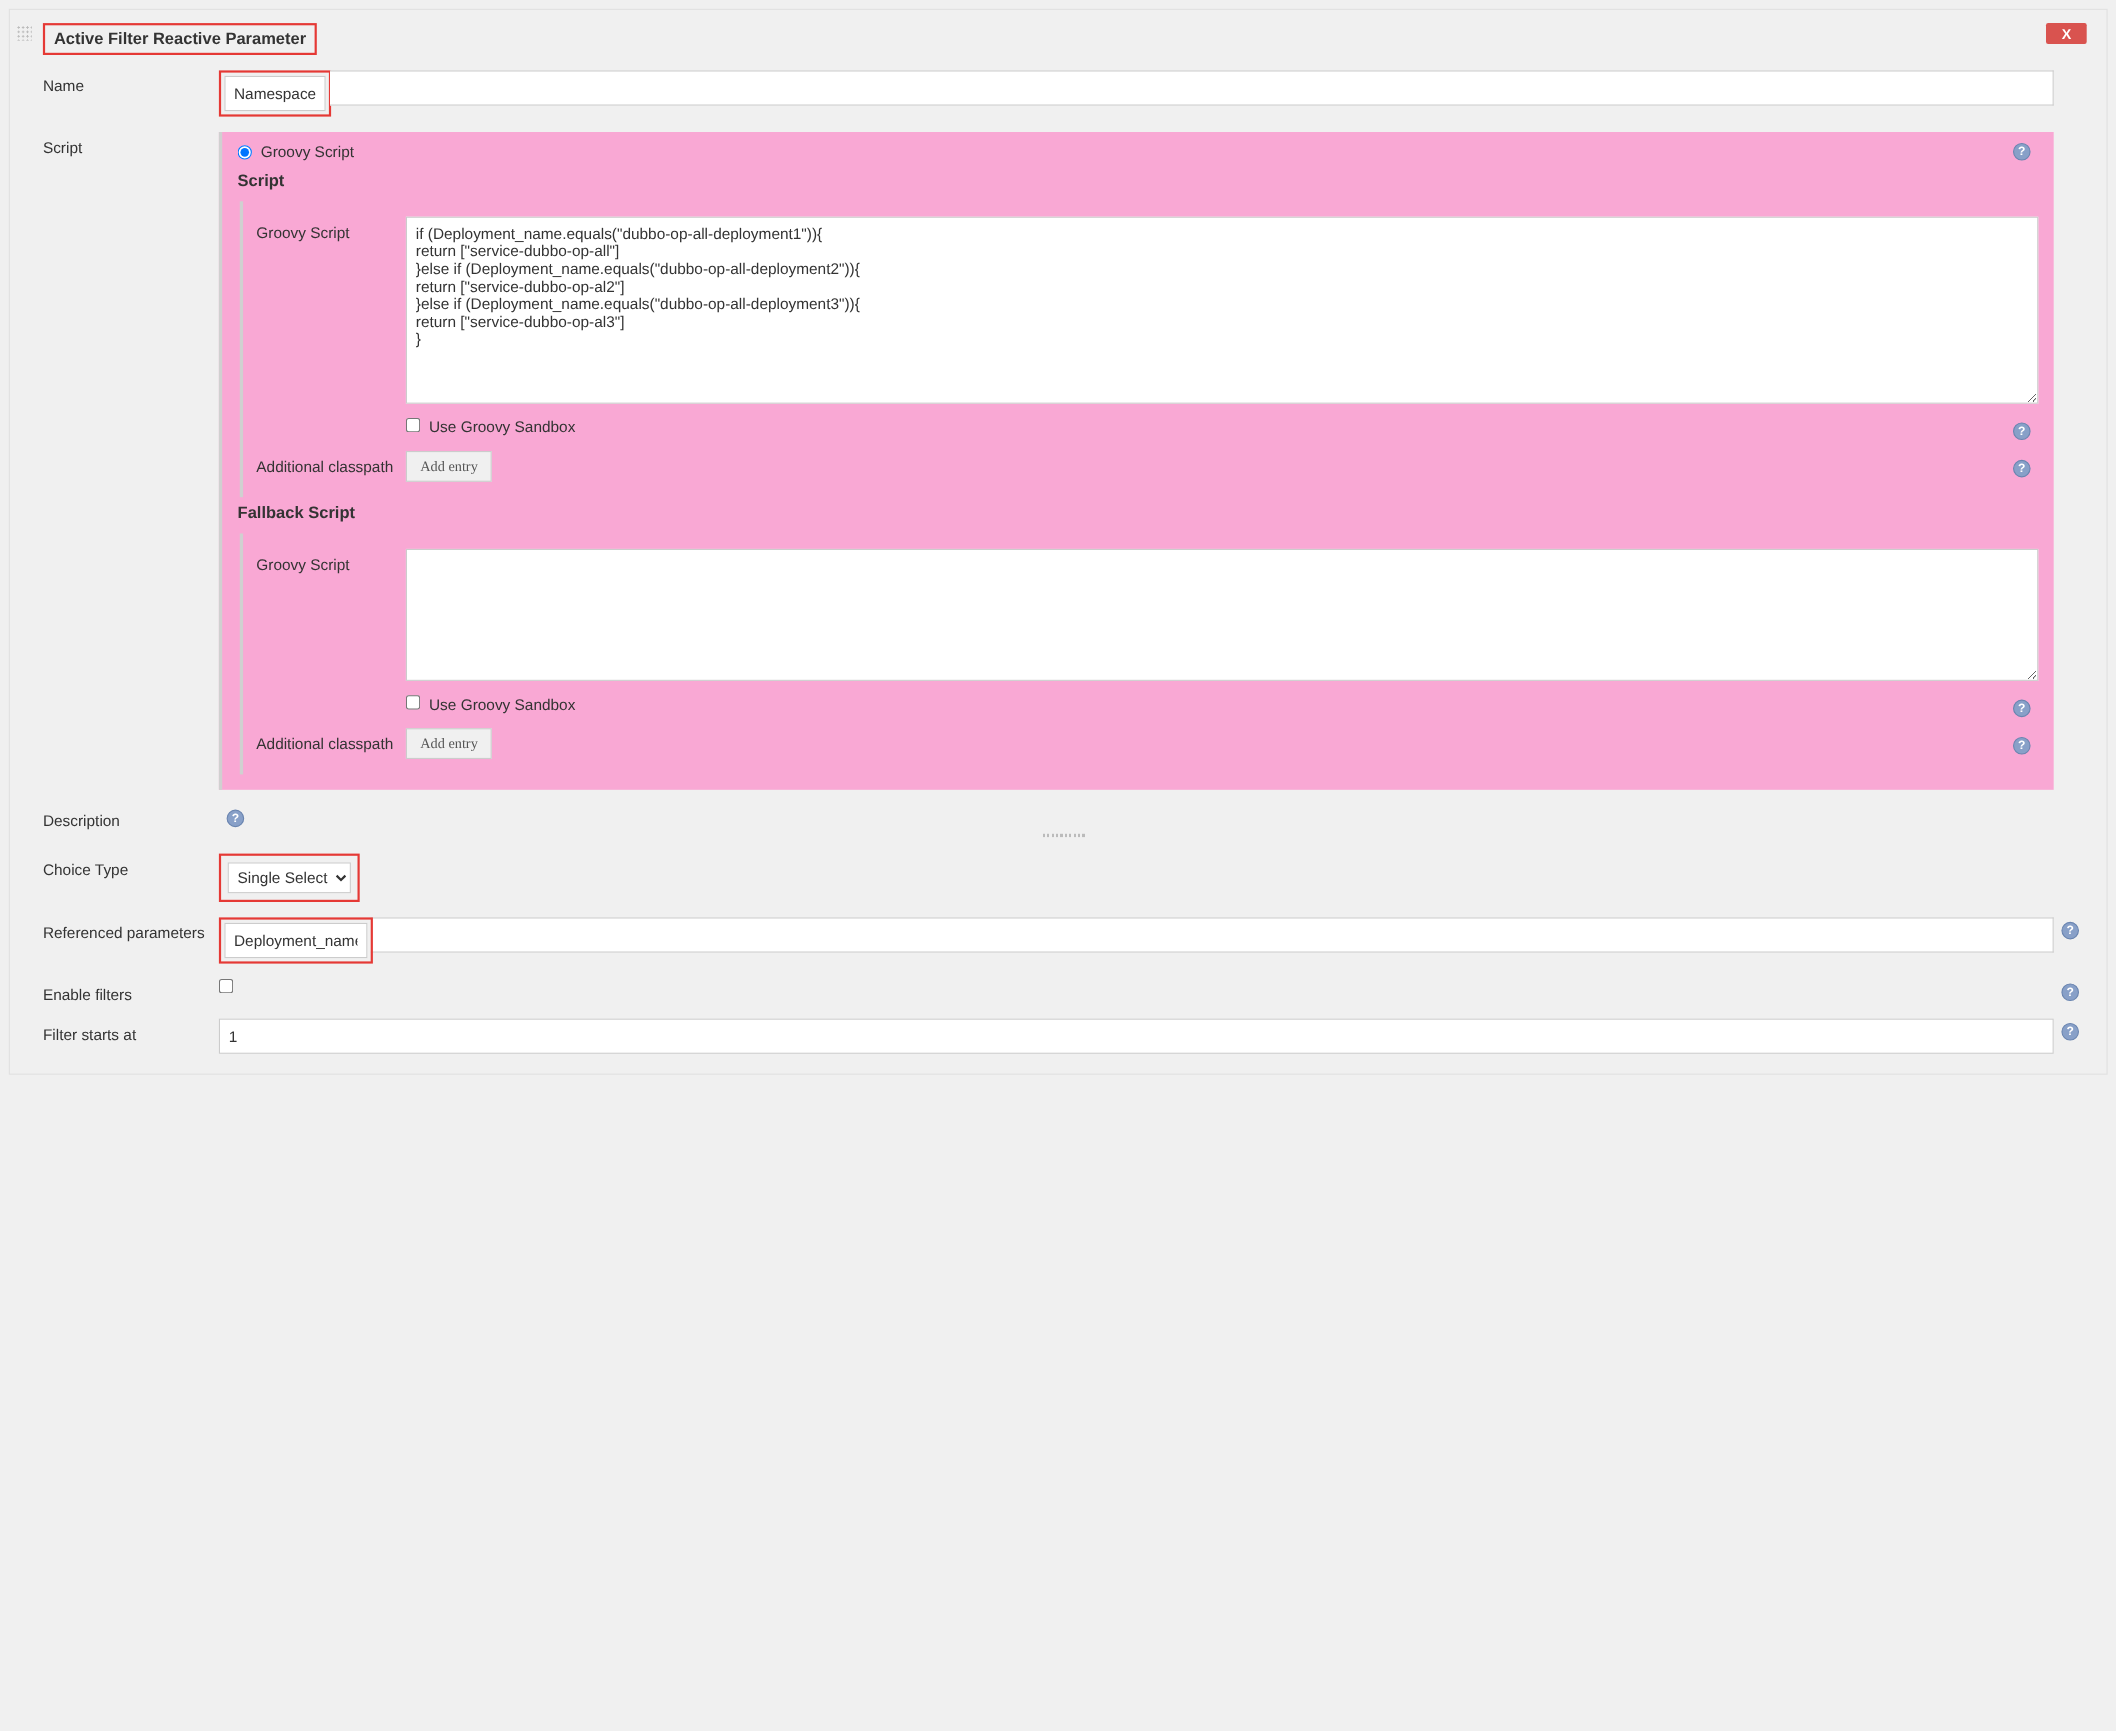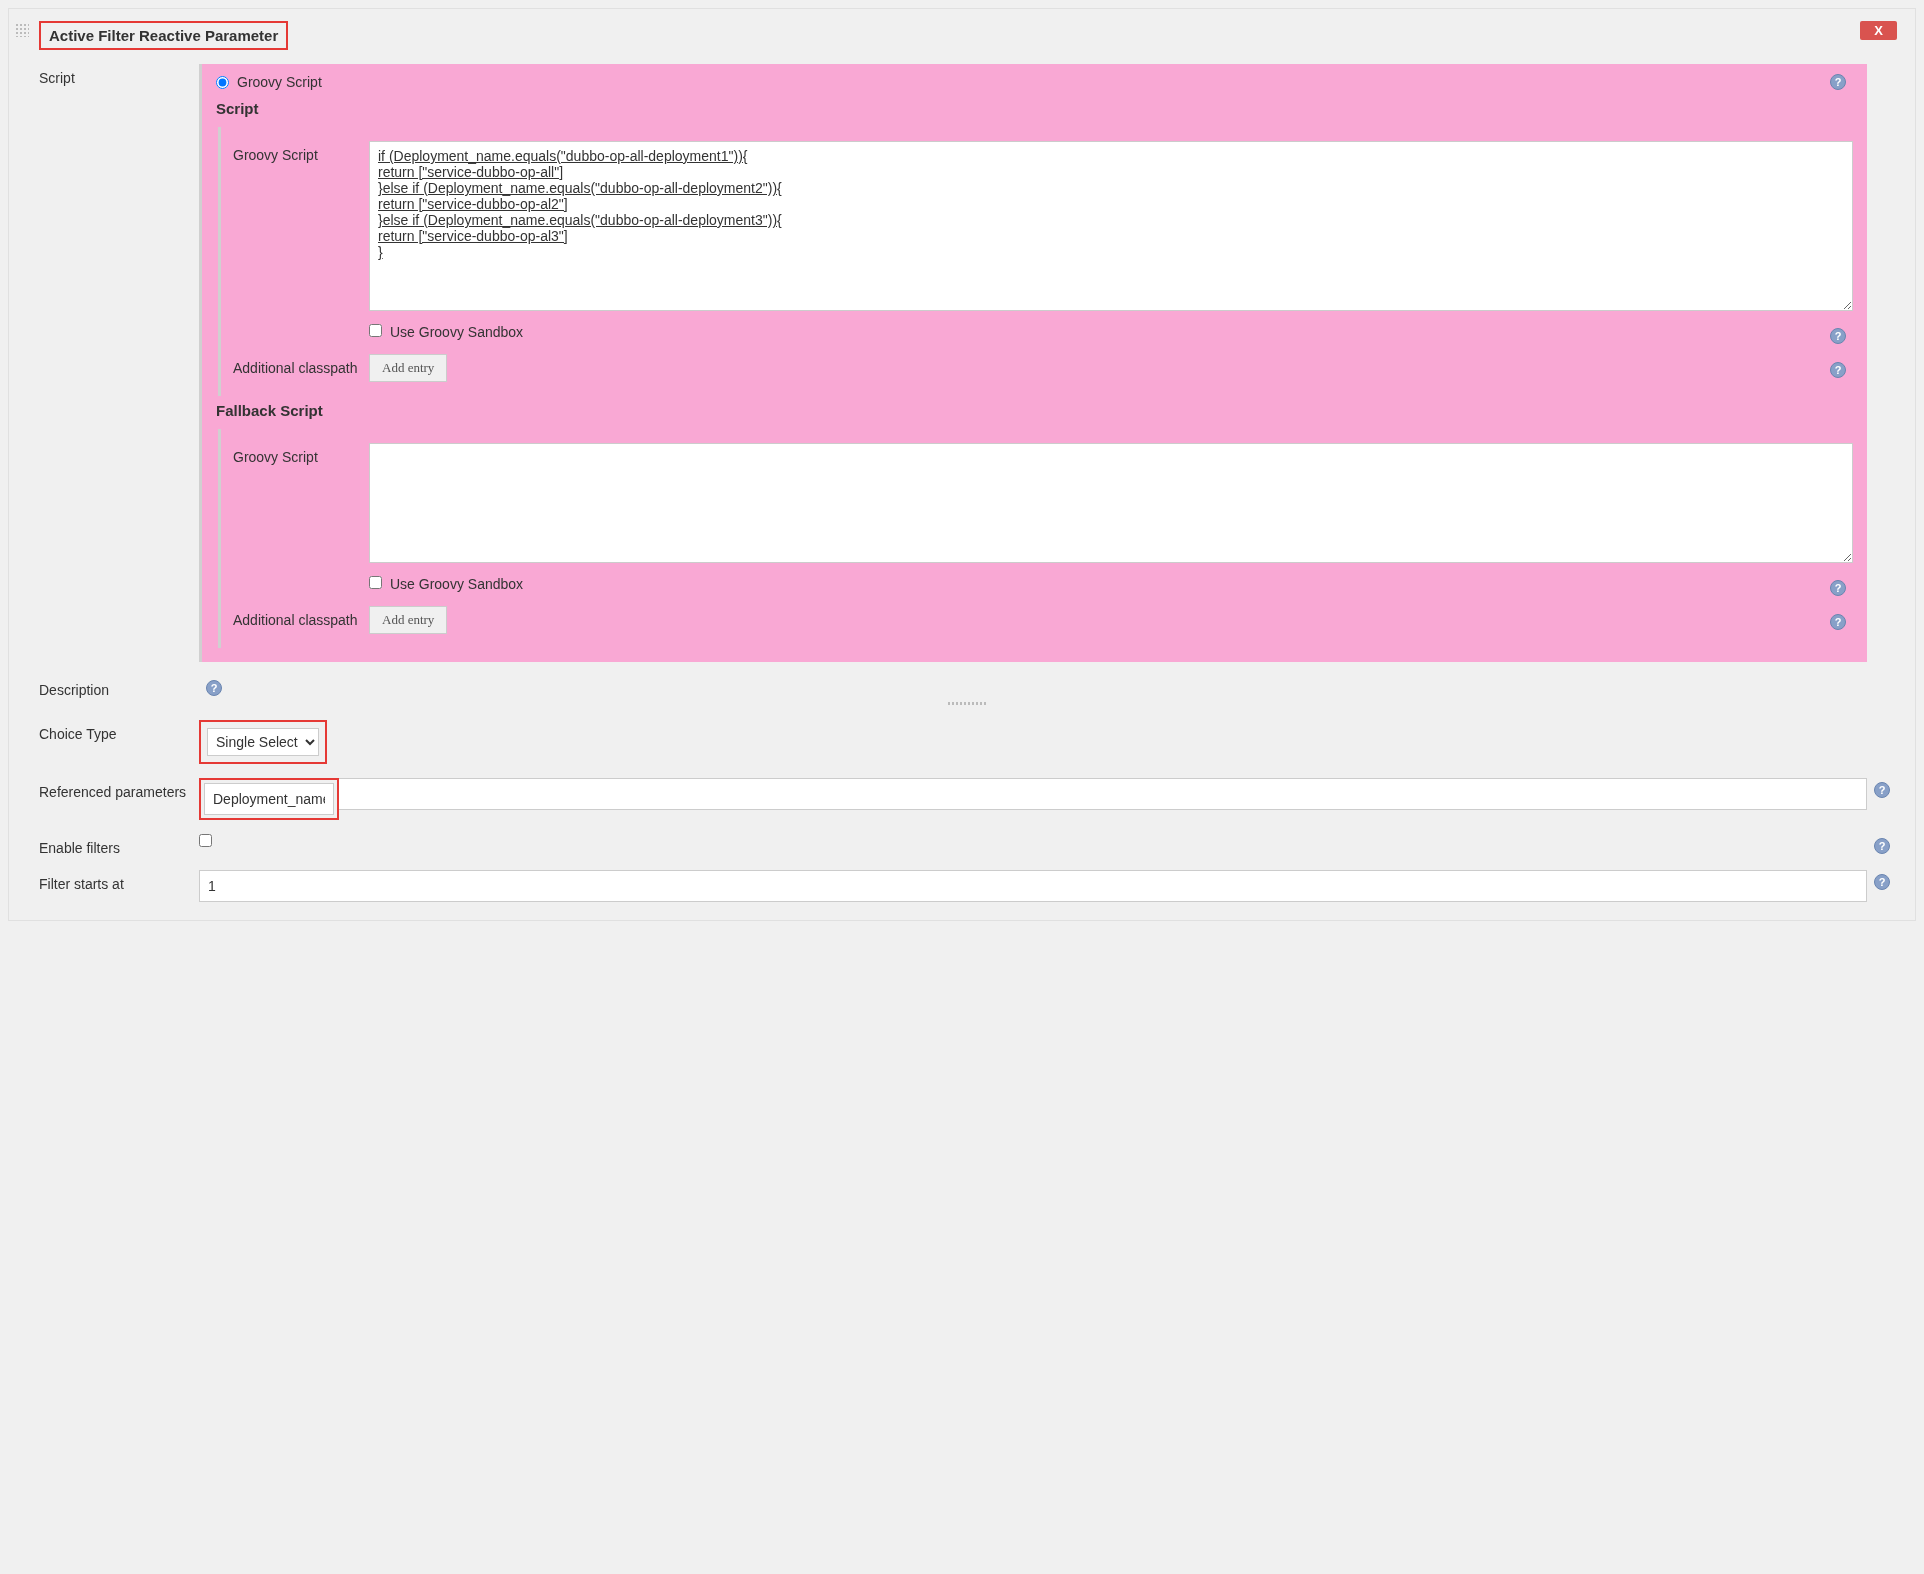--- a/index.html
+++ b/index.html
@@ -94,21 +94,20 @@
     background: #fff;
     color: #333;
   }
   input[type="text"] {
     width: 100%;
     height: 32px;
   }
   textarea {
     width: 100%;
     resize: both;
-    text-decoration: underline;
   }
   .script-outer {
     flex: 1;
     background: #f9a8d4;
     border-left: 3px solid #d0d0d0;
     padding: 10px 14px 14px 14px;
   }
   .radio-row {
     display: flex;
     align-items: center;
@@ -193,20 +192,30 @@
 <body>
 
 <div class="panel">
   <div class="drag-handle"></div>
 
   <div class="header-row">
     <span class="title red-box">Active Filter Reactive Parameter</span>
     <button class="close-btn">X</button>
   </div>
 
+  <div class="form-row">
+    <div class="label-col">Name</div>
+    <div class="value-col">
+      <span class="field-wrap red-box name-input-wrap">
+        <input type="text" style="width: 92px;" value="Namespace">
+      </span>
+      <input type="text" style="flex: 1 1 0%; margin-left: -1px; border-left: none;">
+    </div>
+    <div class="help-col"></div>
+  </div>
 
   <div class="form-row">
     <div class="label-col">Script</div>
     <div class="value-col">
       <div class="script-outer">
         <div class="radio-row">
           <input type="radio" checked="" style="">
           <span>Groovy Script</span>
           <div class="help-col">
               <span class="help-icon">?</span>

